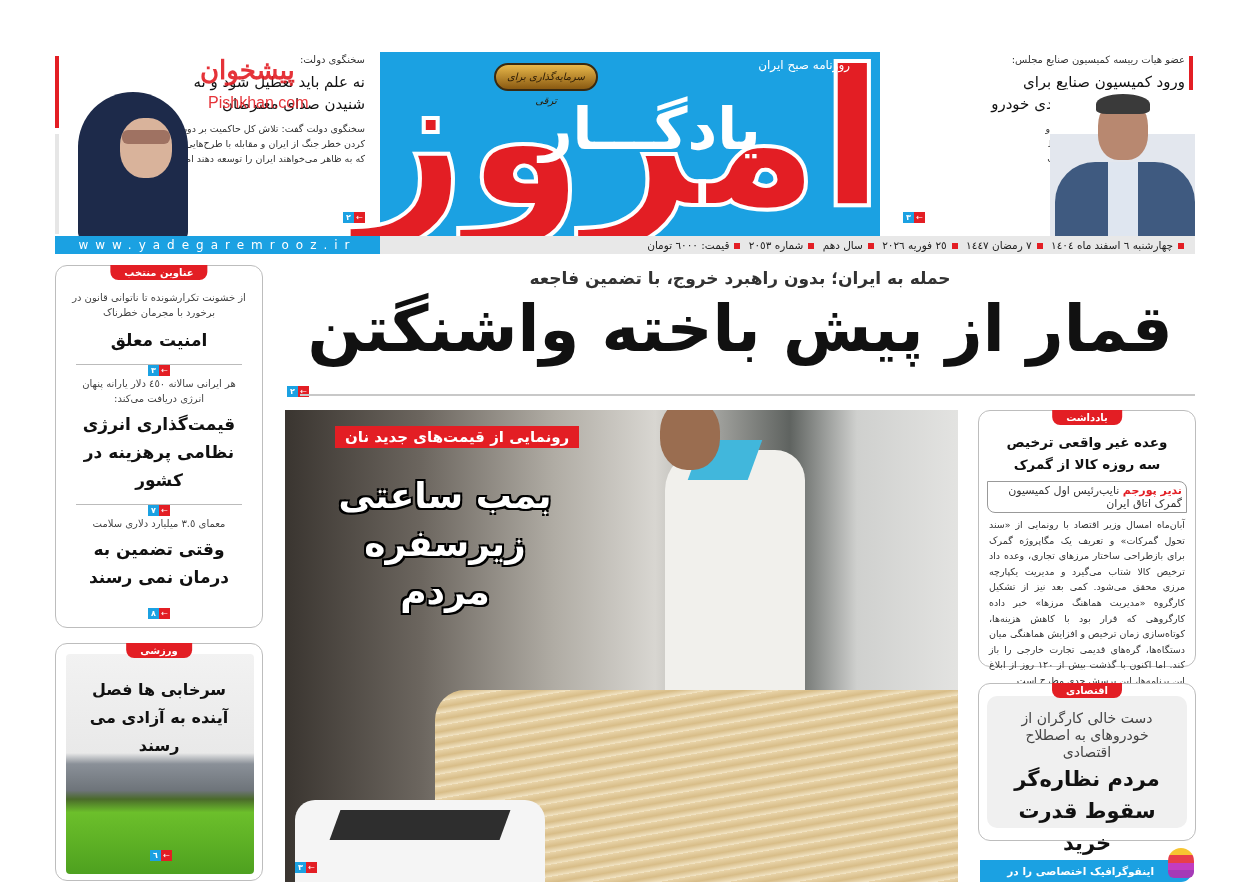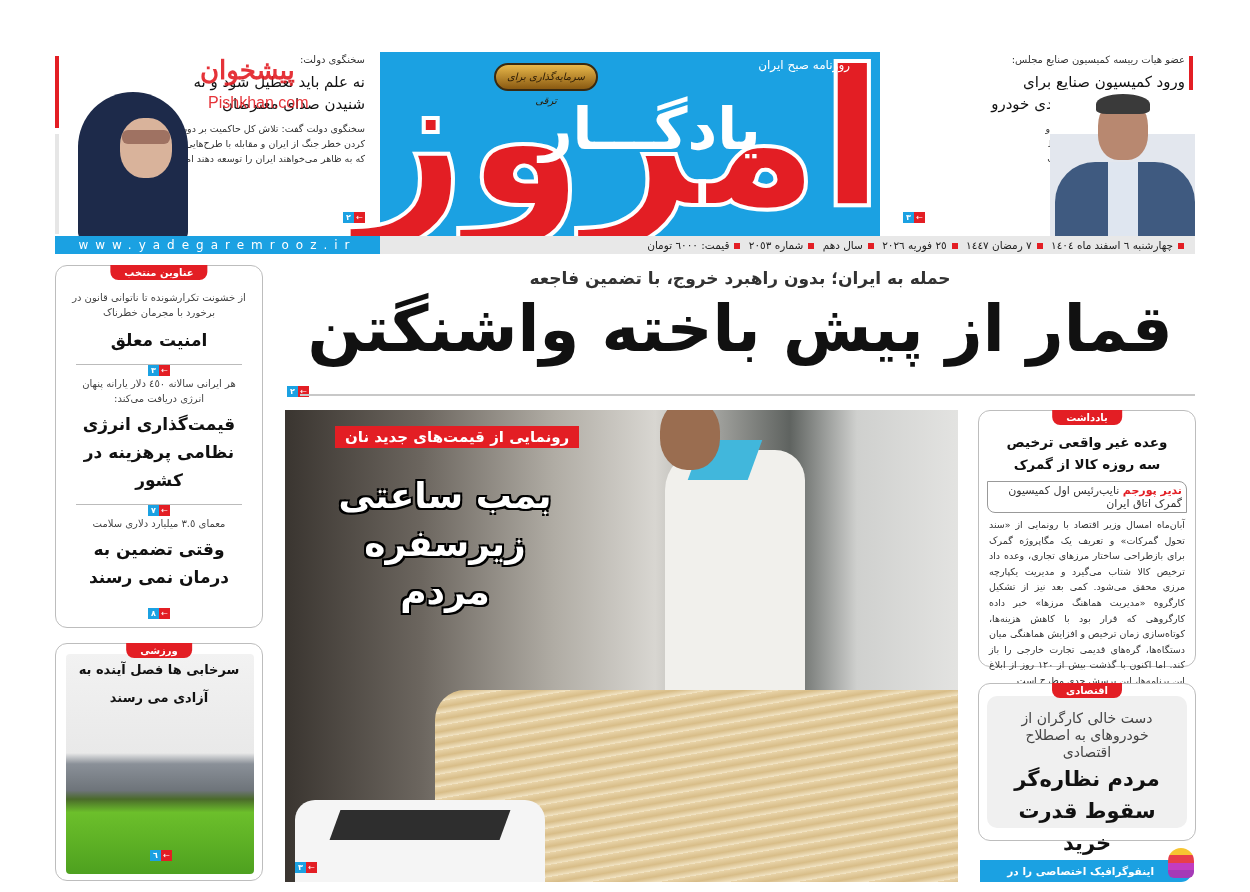--- a/index.html
+++ b/index.html
@@ -177,21 +177,21 @@
             <span class="pr-arrow">←</span>
           </span>
       </div>
     </div>
   </div>
 </div>
 
 <div class="box" style="left:55px; top:643px; width:208px; height:238px;">
   <div class="sports-photo"></div>
   <div class="box-tag">ورزشی</div>
-  <div class="lc-head" style="position:absolute; top:12px; left:20px; right:20px; font-size:13px;">سرخابی ها فصل آینده به آزادی می رسند</div>
+  <div class="lc-head" style="position:absolute; top:32px; left:20px; right:20px; font-size:16px;">سرخابی ها فصل آینده به آزادی می رسند</div>
   <div class="pageref" style="position:absolute; left:94px; top:206px;">
     <span class="pr-num">٦</span>
       <span class="pr-arrow">←</span>
   </div>
 </div>
 
 <div class="main-photo">
   <div class="mp-wall"></div>
   <div class="mp-man-shirt"></div>
   <div class="mp-man-collar"></div>

